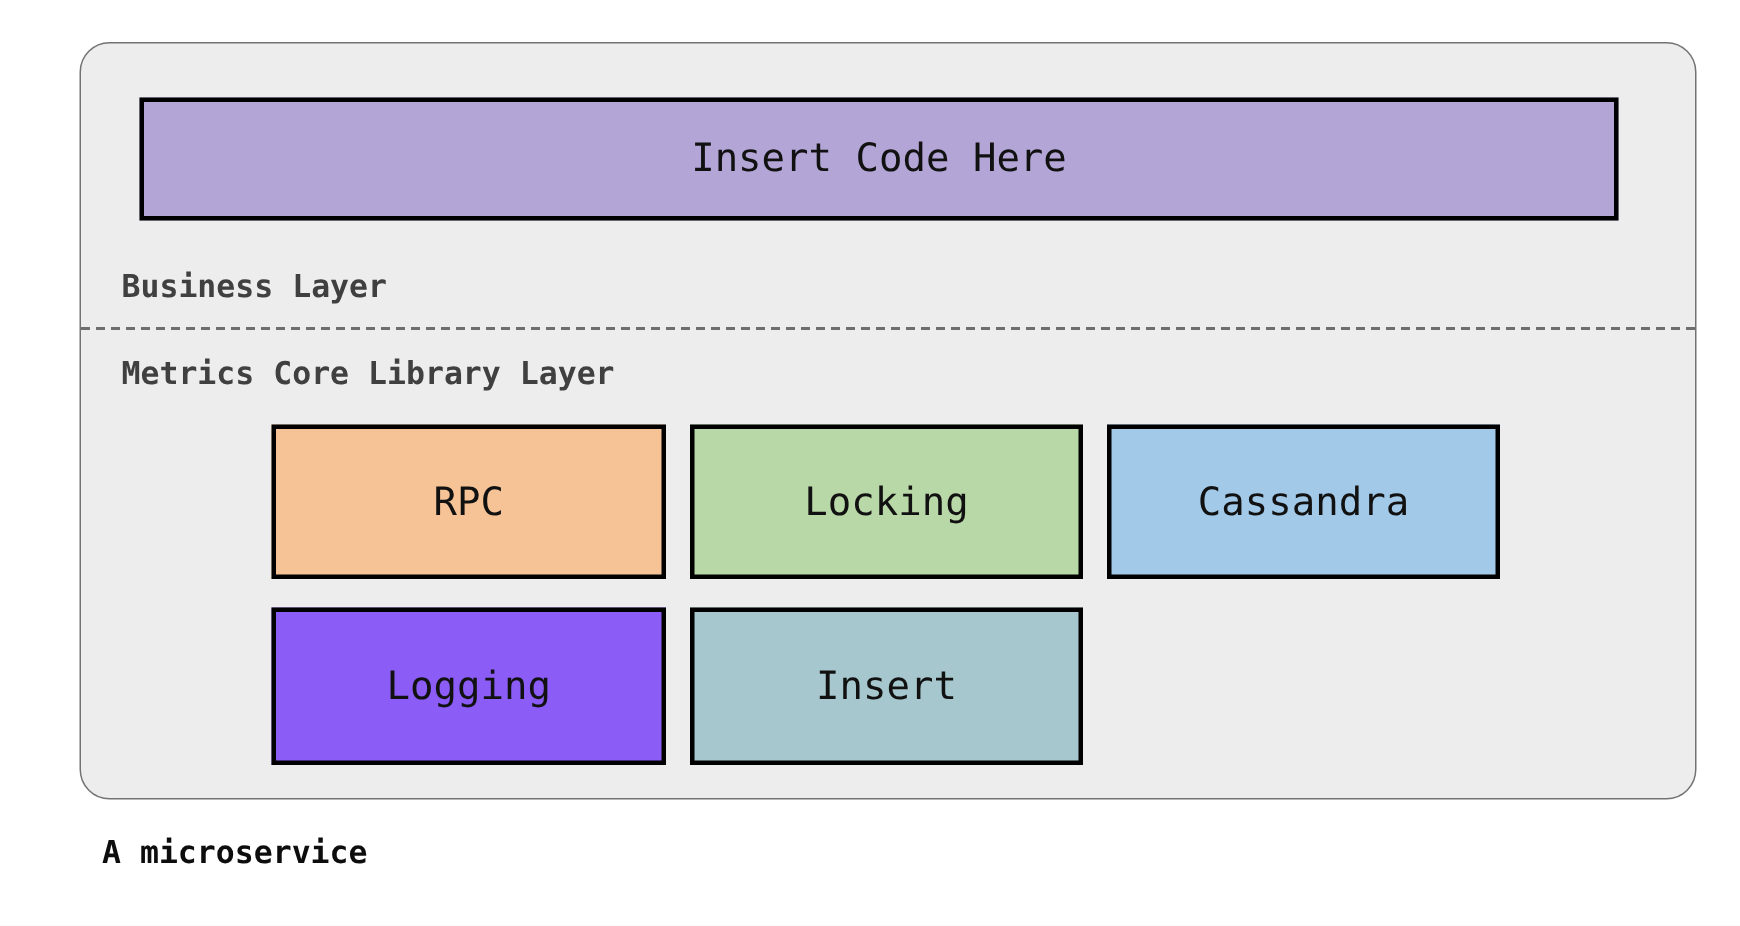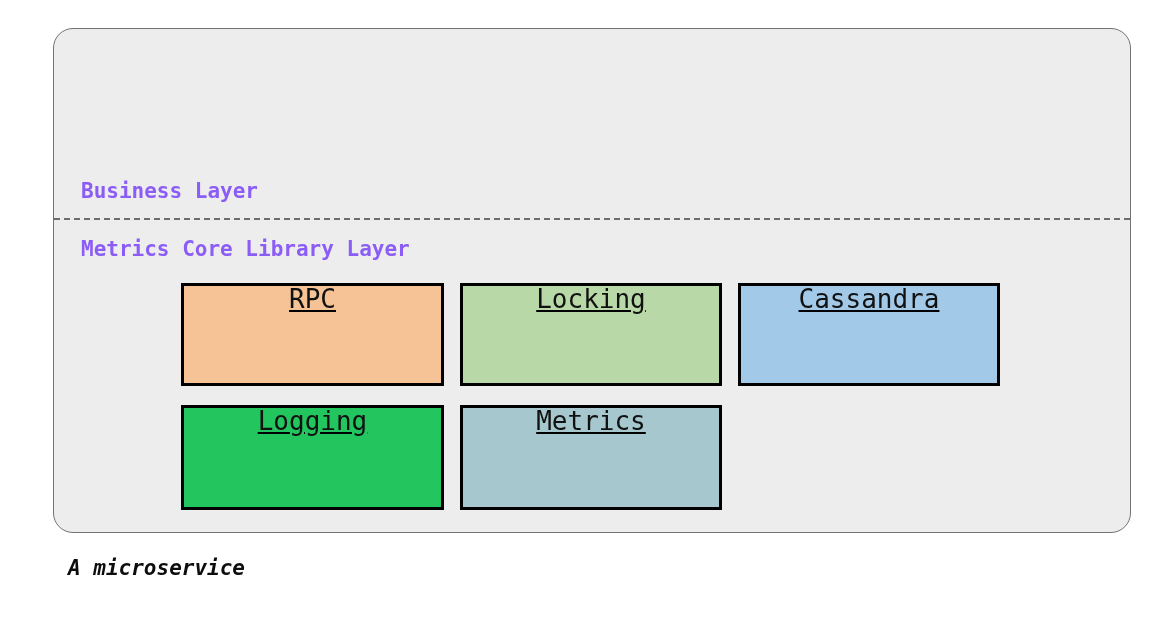--- a/index.html
+++ b/index.html
@@ -54,21 +54,21 @@
     font-size: 26px;
     color: #111111;
     letter-spacing: 0px;
     line-height: 1;
   }
 
   .layer-label {
     position: absolute;
     font-size: 21px;
     font-weight: bold;
-    color: #8b5cf6;
+    color: #404040;
     line-height: 1;
     white-space: nowrap;
   }
   .layer-label-business {
     left: 27px;
     top: 152px;
   }
   .layer-label-shared {
     left: 27px;
     top: 210px;
@@ -94,49 +94,51 @@
     grid-template-columns: 263px 262px 262px;
     grid-template-rows: 103px 105px;
     column-gap: 16px;
     row-gap: 19px;
   }
 
   .core-box {
     border: 3px solid #000000;
     box-sizing: border-box;
     display: flex;
+    align-items: center;
     justify-content: center;
-    text-decoration: underline;
   }
   .core-box-label {
     font-size: 26px;
     color: #111111;
     line-height: 1;
     white-space: nowrap;
   }
 
   
   .caption {
     position: absolute;
     left: 68px;
     top: 558px;
     font-size: 21px;
     font-weight: bold;
     color: #0d0d0d;
     line-height: 1;
     white-space: nowrap;
-    font-style: italic;
   }
 </style>
 </head>
 <body>
 
 <div class="service-container" style="background: rgb(237, 237, 237); border-color: rgb(115, 115, 115);">
 
   <div class="business-layer">
+    <div class="code-box" style="background: rgb(179, 165, 214);">
+      <span class="code-box-label">Insert Code Here</span>
+    </div>
     <div class="layer-label layer-label-business">Business Layer</div>
   </div>
 
   <div class="layer-divider"></div>
 
   <div class="layer-label layer-label-shared">Metrics Core Library Layer</div>
 
   <div class="core-grid">
 
     <div class="core-box" style="background: rgb(245, 195, 150);">
@@ -144,25 +146,25 @@
     </div>
 
     <div class="core-box" style="background: rgb(185, 216, 168);">
       <span class="core-box-label">Locking</span>
     </div>
 
     <div class="core-box" style="background: rgb(163, 201, 232);">
       <span class="core-box-label">Cassandra</span>
     </div>
 
-    <div class="core-box" style="background: #22c55e;">
+    <div class="core-box" style="background: #8b5cf6;">
       <span class="core-box-label">Logging</span>
     </div>
 
     <div class="core-box" style="background: rgb(165, 199, 205);">
-      <span class="core-box-label">Metrics</span>
+      <span class="core-box-label">Insert</span>
     </div>
 
 
   </div>
 </div>
 
 <div class="caption">A microservice</div>
 
 </body></html>

